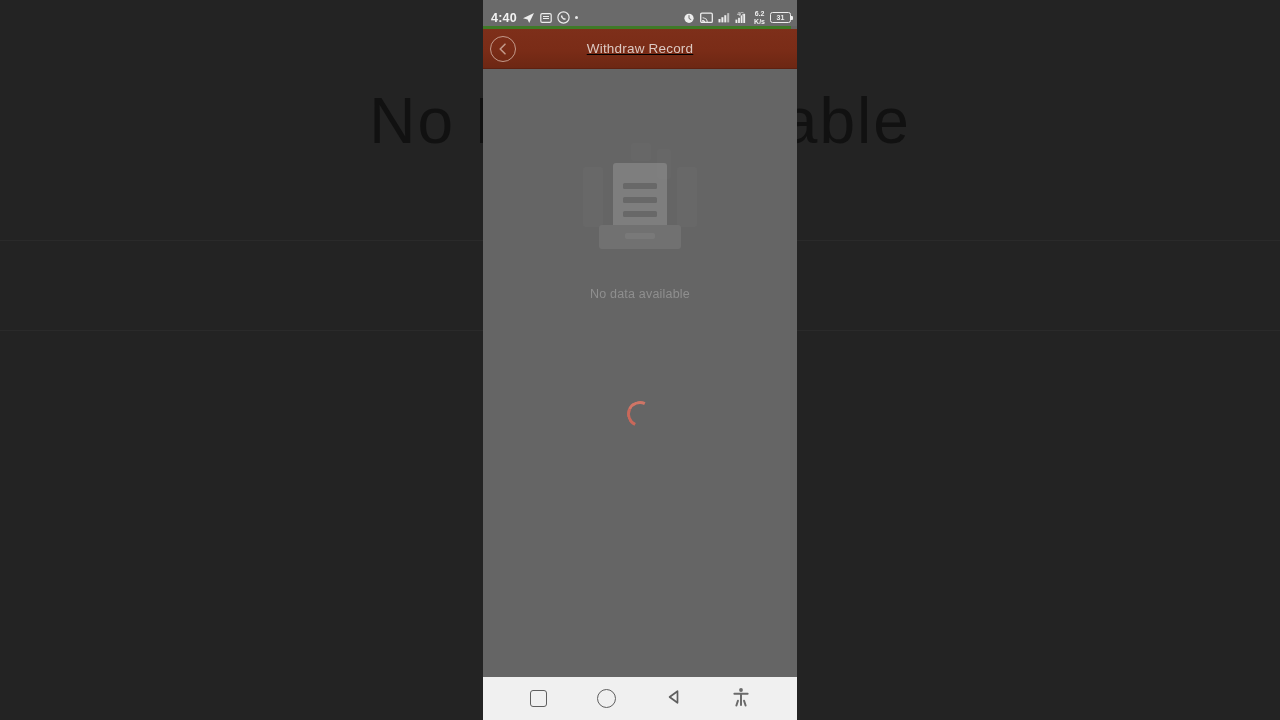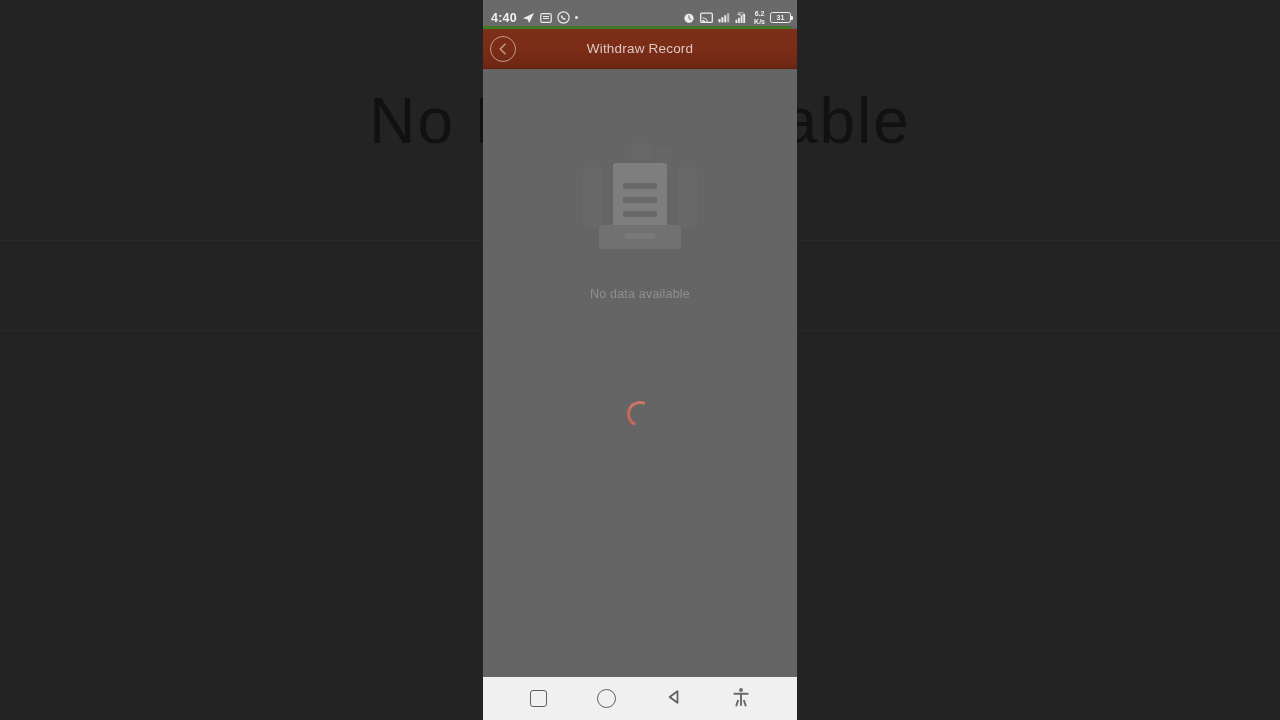--- a/index.html
+++ b/index.html
@@ -142,20 +142,21 @@
 
   
   .appbar {
     position: relative;
     height: 40px;
     background: linear-gradient(180deg, #7e2f1a 0%, #7a2c17 55%, #6d2713 100%);
     display: flex;
     align-items: center;
     box-sizing: border-box;
     border-bottom: 1px solid #5e2010;
+    text-decoration: underline;
   }
   .back-btn {
     position: absolute;
     left: 7px;
     width: 26px;
     height: 26px;
     border: 1.6px solid #c39a8b;
     border-radius: 50%;
     display: flex;
     align-items: center;

